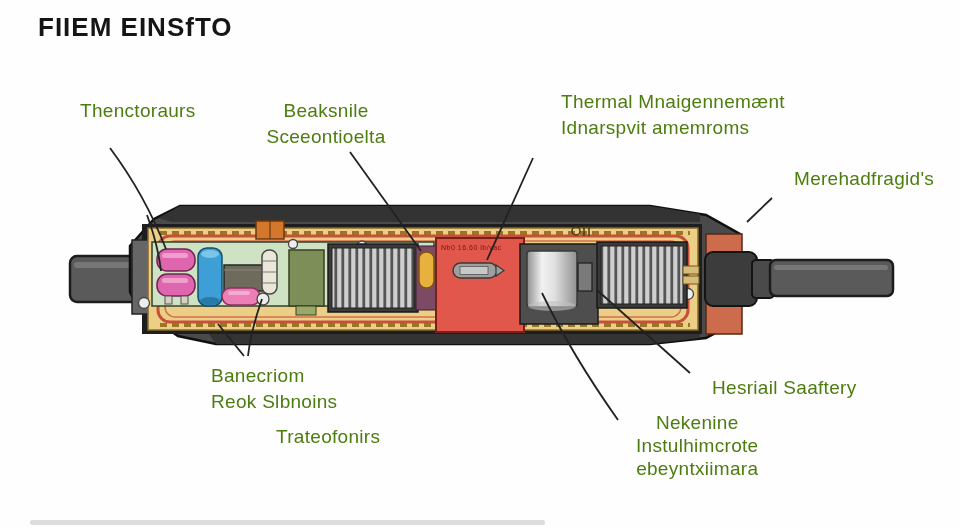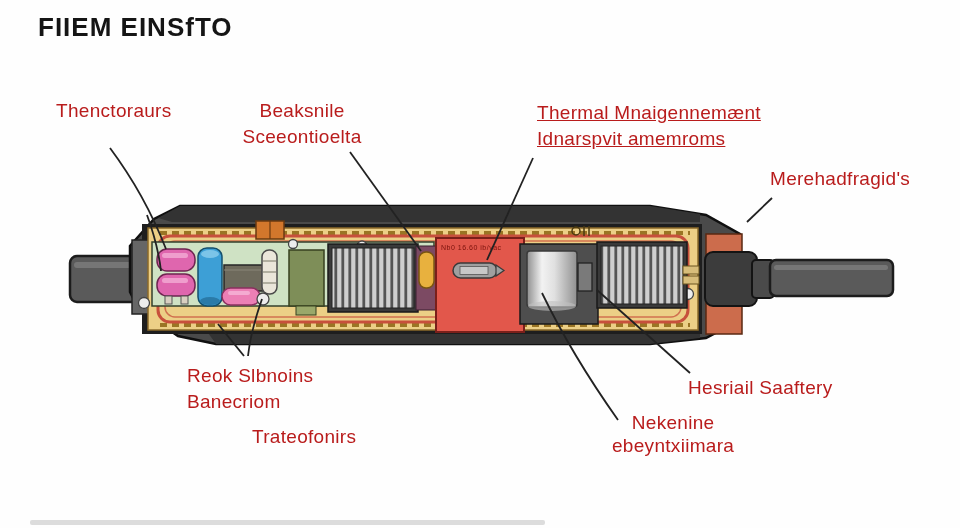--- a/index.html
+++ b/index.html
@@ -7,22 +7,23 @@
     width:960px;height:528px;position:relative;overflow:hidden;
     background:#fefefe;
     font-family:"Liberation Sans", sans-serif;
     color:#1b1b1b;
   }
   .title{
     position:absolute;left:38px;top:12px;
     font-size:26px;font-weight:700;letter-spacing:1px;color:#151515;
   }
   .lbl{
-    position:absolute;font-size:19px;line-height:26px;letter-spacing:.3px;color:#b91c1c;
+    position:absolute;font-size:19px;line-height:26px;letter-spacing:.3px;color:#4d7c0f;
     white-space:nowrap;
+    margin-left:24px;
   }
   .lbl.center{text-align:center;}
   svg{position:absolute;left:0;top:0;}
   .bottom-streak{
     position:absolute;left:30px;top:520px;width:515px;height:5px;
     background:#dcdcdc;border-radius:2px;
   }
 </style>
 </head>
 <body>
@@ -31,44 +32,45 @@
 
 <div class="lbl" style="left:56px;top:98px;">
   <div>Thenctoraurs</div>
 </div>
 
 <div class="lbl center" style="left:222px;top:98px;width:160px;">
   <div>Beaksnile</div>
   <div>Sceeontioelta</div>
 </div>
 
-<div class="lbl" style="left:537px;top:100px;text-decoration:underline;">
+<div class="lbl" style="left:537px;top:89px;">
   <div>Thermal Mnaigennemænt</div>
   <div>Idnarspvit amemroms</div>
 </div>
 
 <div class="lbl" style="left:770px;top:166px;">
   <div>Merehadfragid's</div>
 </div>
 
 <div class="lbl" style="left:187px;top:363px;">
+  <div>Banecriom</div>
   <div>Reok Slbnoins</div>
-  <div>Banecriom</div>
 </div>
 
 <div class="lbl" style="left:252px;top:424px;">
   <div>Trateofonirs</div>
 </div>
 
 <div class="lbl" style="left:688px;top:375px;">
   <div>Hesriail Saaftery</div>
 </div>
 
 <div class="lbl" style="left:612px;top:411px;line-height:23px;text-align:center;">
   <div>Nekenine</div>
+  <div>Instulhimcrote</div>
   <div>ebeyntxiimara</div>
 </div>
 
 <svg width="960" height="528" viewBox="0 0 960 528">
   <defs>
     <pattern id="fins" width="7" height="10" patternUnits="userSpaceOnUse">
       <rect width="7" height="10" fill="#555555"></rect>
       <rect x="1.2" width="4.2" height="10" fill="#cfcfcf"></rect>
     </pattern>
     <linearGradient id="cylGrad" x1="0" y1="0" x2="1" y2="0">

